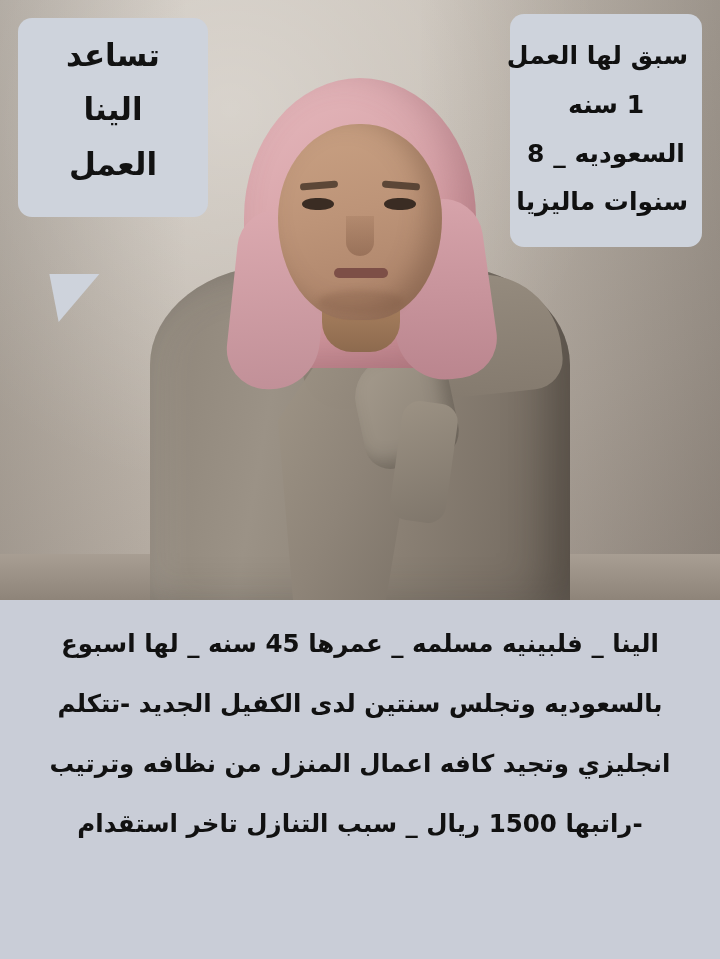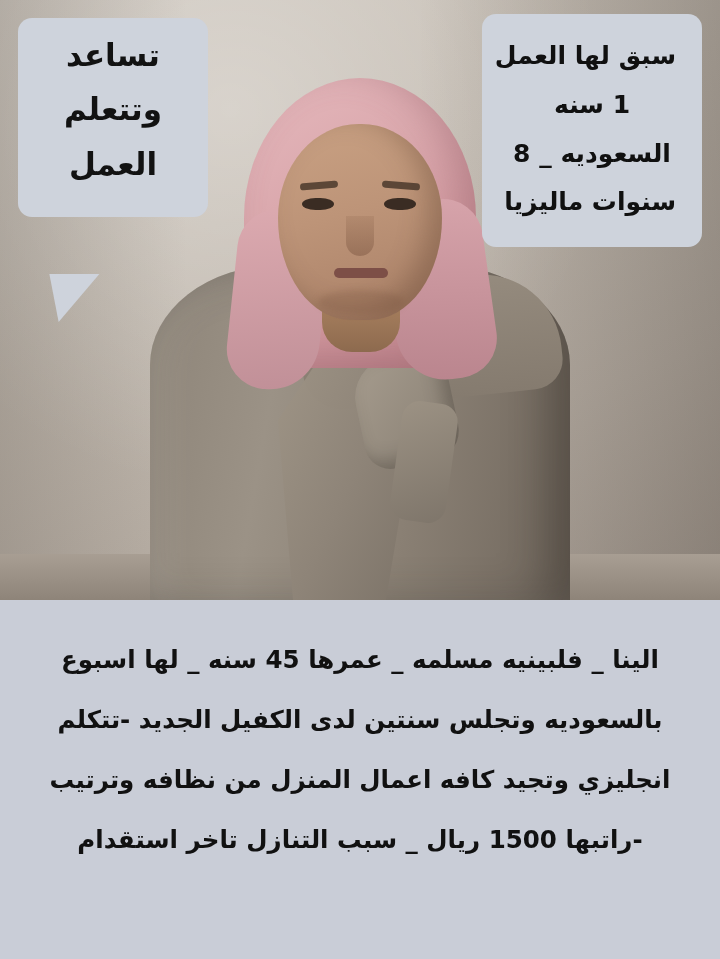--- a/index.html
+++ b/index.html
@@ -252,24 +252,24 @@
     border-right: 34px solid transparent;
     border-top: 48px solid #ced3dc;
     transform: skewX(-8deg);
   }
 
   
   .infobox {
     position: absolute;
     right: 18px;
     top: 14px;
-    width: 220px;
+    width: 192px;
     background: #ced3dc;
     border-radius: 14px;
-    padding: 18px 26px 20px;
+    padding: 18px 14px 20px;
     box-sizing: border-box;
     text-align: center;
     direction: rtl;
   }
   .infobox .line {
     font-size: 25px;
     font-weight: 700;
     color: #101010;
     line-height: 1.95;
     white-space: nowrap;
@@ -277,21 +277,21 @@
 
   
   .caption {
     position: absolute;
     left: 0;
     top: 600px;
     width: 720px;
     height: 359px;
     background: #c9cdd7;
     box-sizing: border-box;
-    padding: 30px 14px 10px;
+    padding: 14px 14px 10px;
     direction: rtl;
     text-align: center;
   }
   .caption .line {
     font-size: 24.5px;
     font-weight: 700;
     color: #111111;
     line-height: 2.45;
     white-space: nowrap;
   }
@@ -323,21 +323,21 @@
       <div class="eye l"></div>
       <div class="eye r"></div>
       <div class="nose"></div>
       <div class="mouth"></div>
       <div class="chin-shadow"></div>
     </div>
   </div>
 
   <div class="bubble">
     <div class="line">تساعد</div>
-    <div class="line">وتتعلم</div>
+    <div class="line">الينا</div>
     <div class="line">العمل</div>
   </div>
   <div class="bubble-tail"></div>
 
   <div class="infobox">
     <div class="line">سبق لها العمل</div>
     <div class="line">1 سنه</div>
     <div class="line">السعوديه _ 8</div>
     <div class="line">سنوات ماليزيا</div>
   </div>

